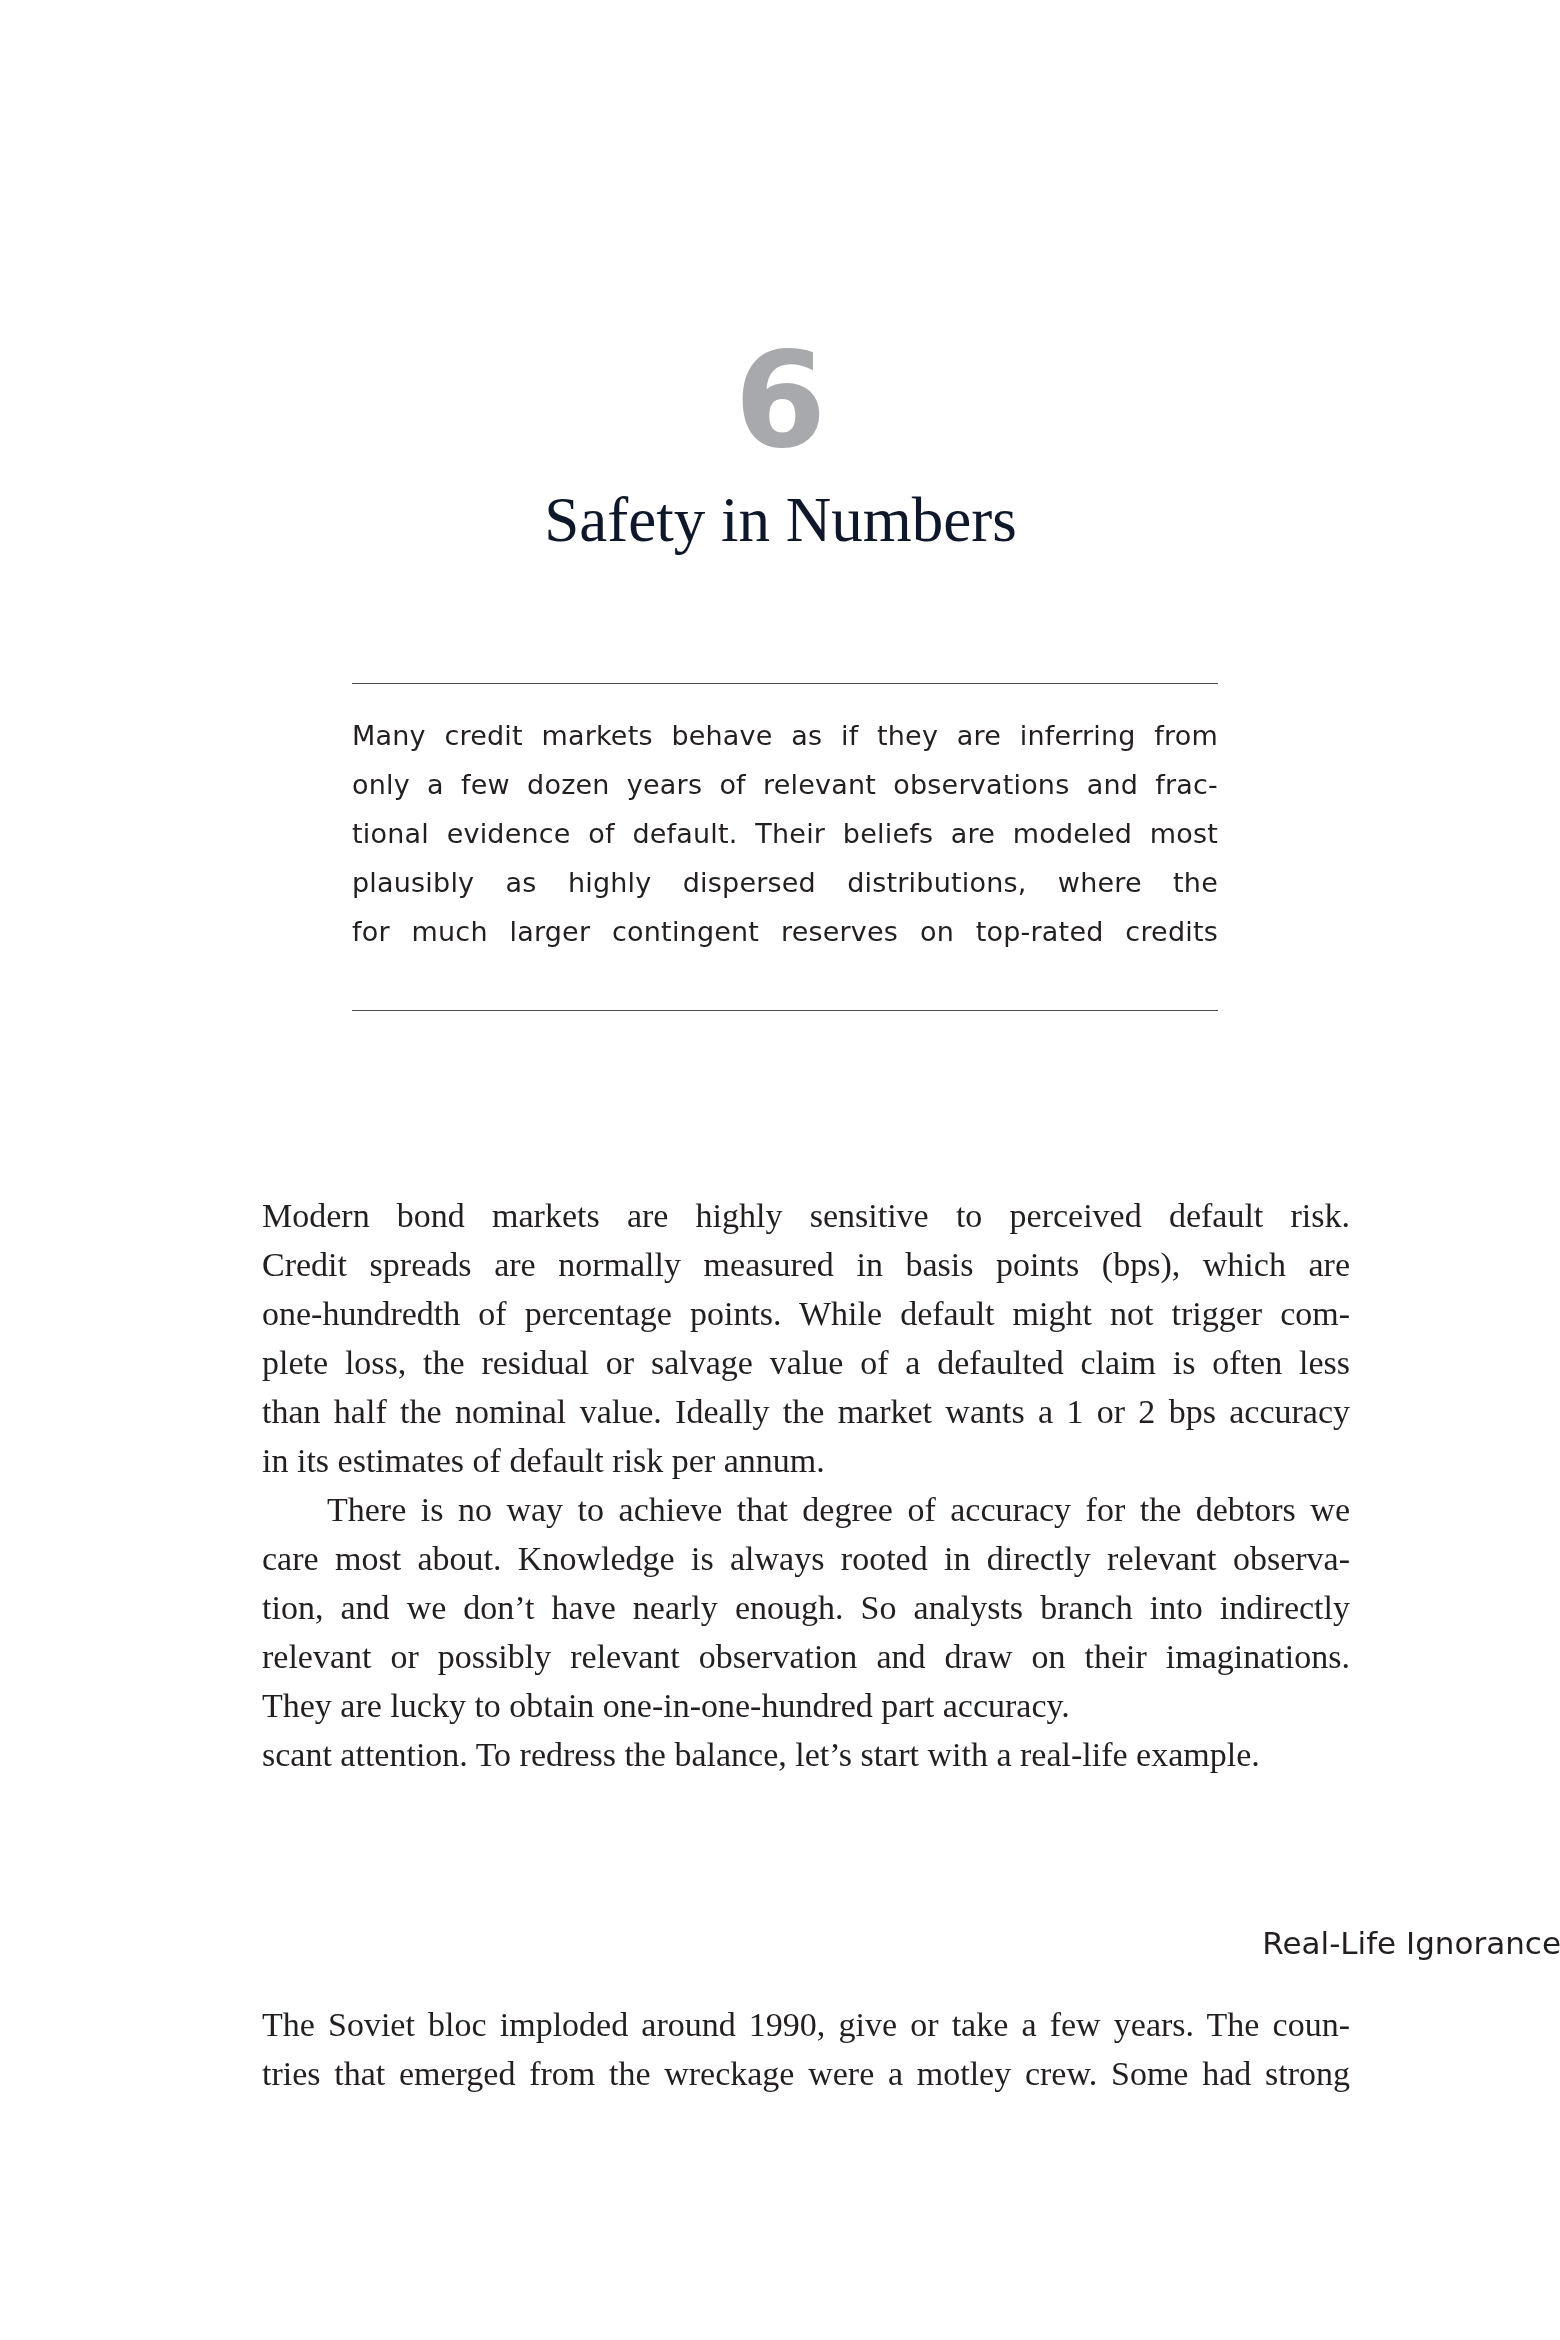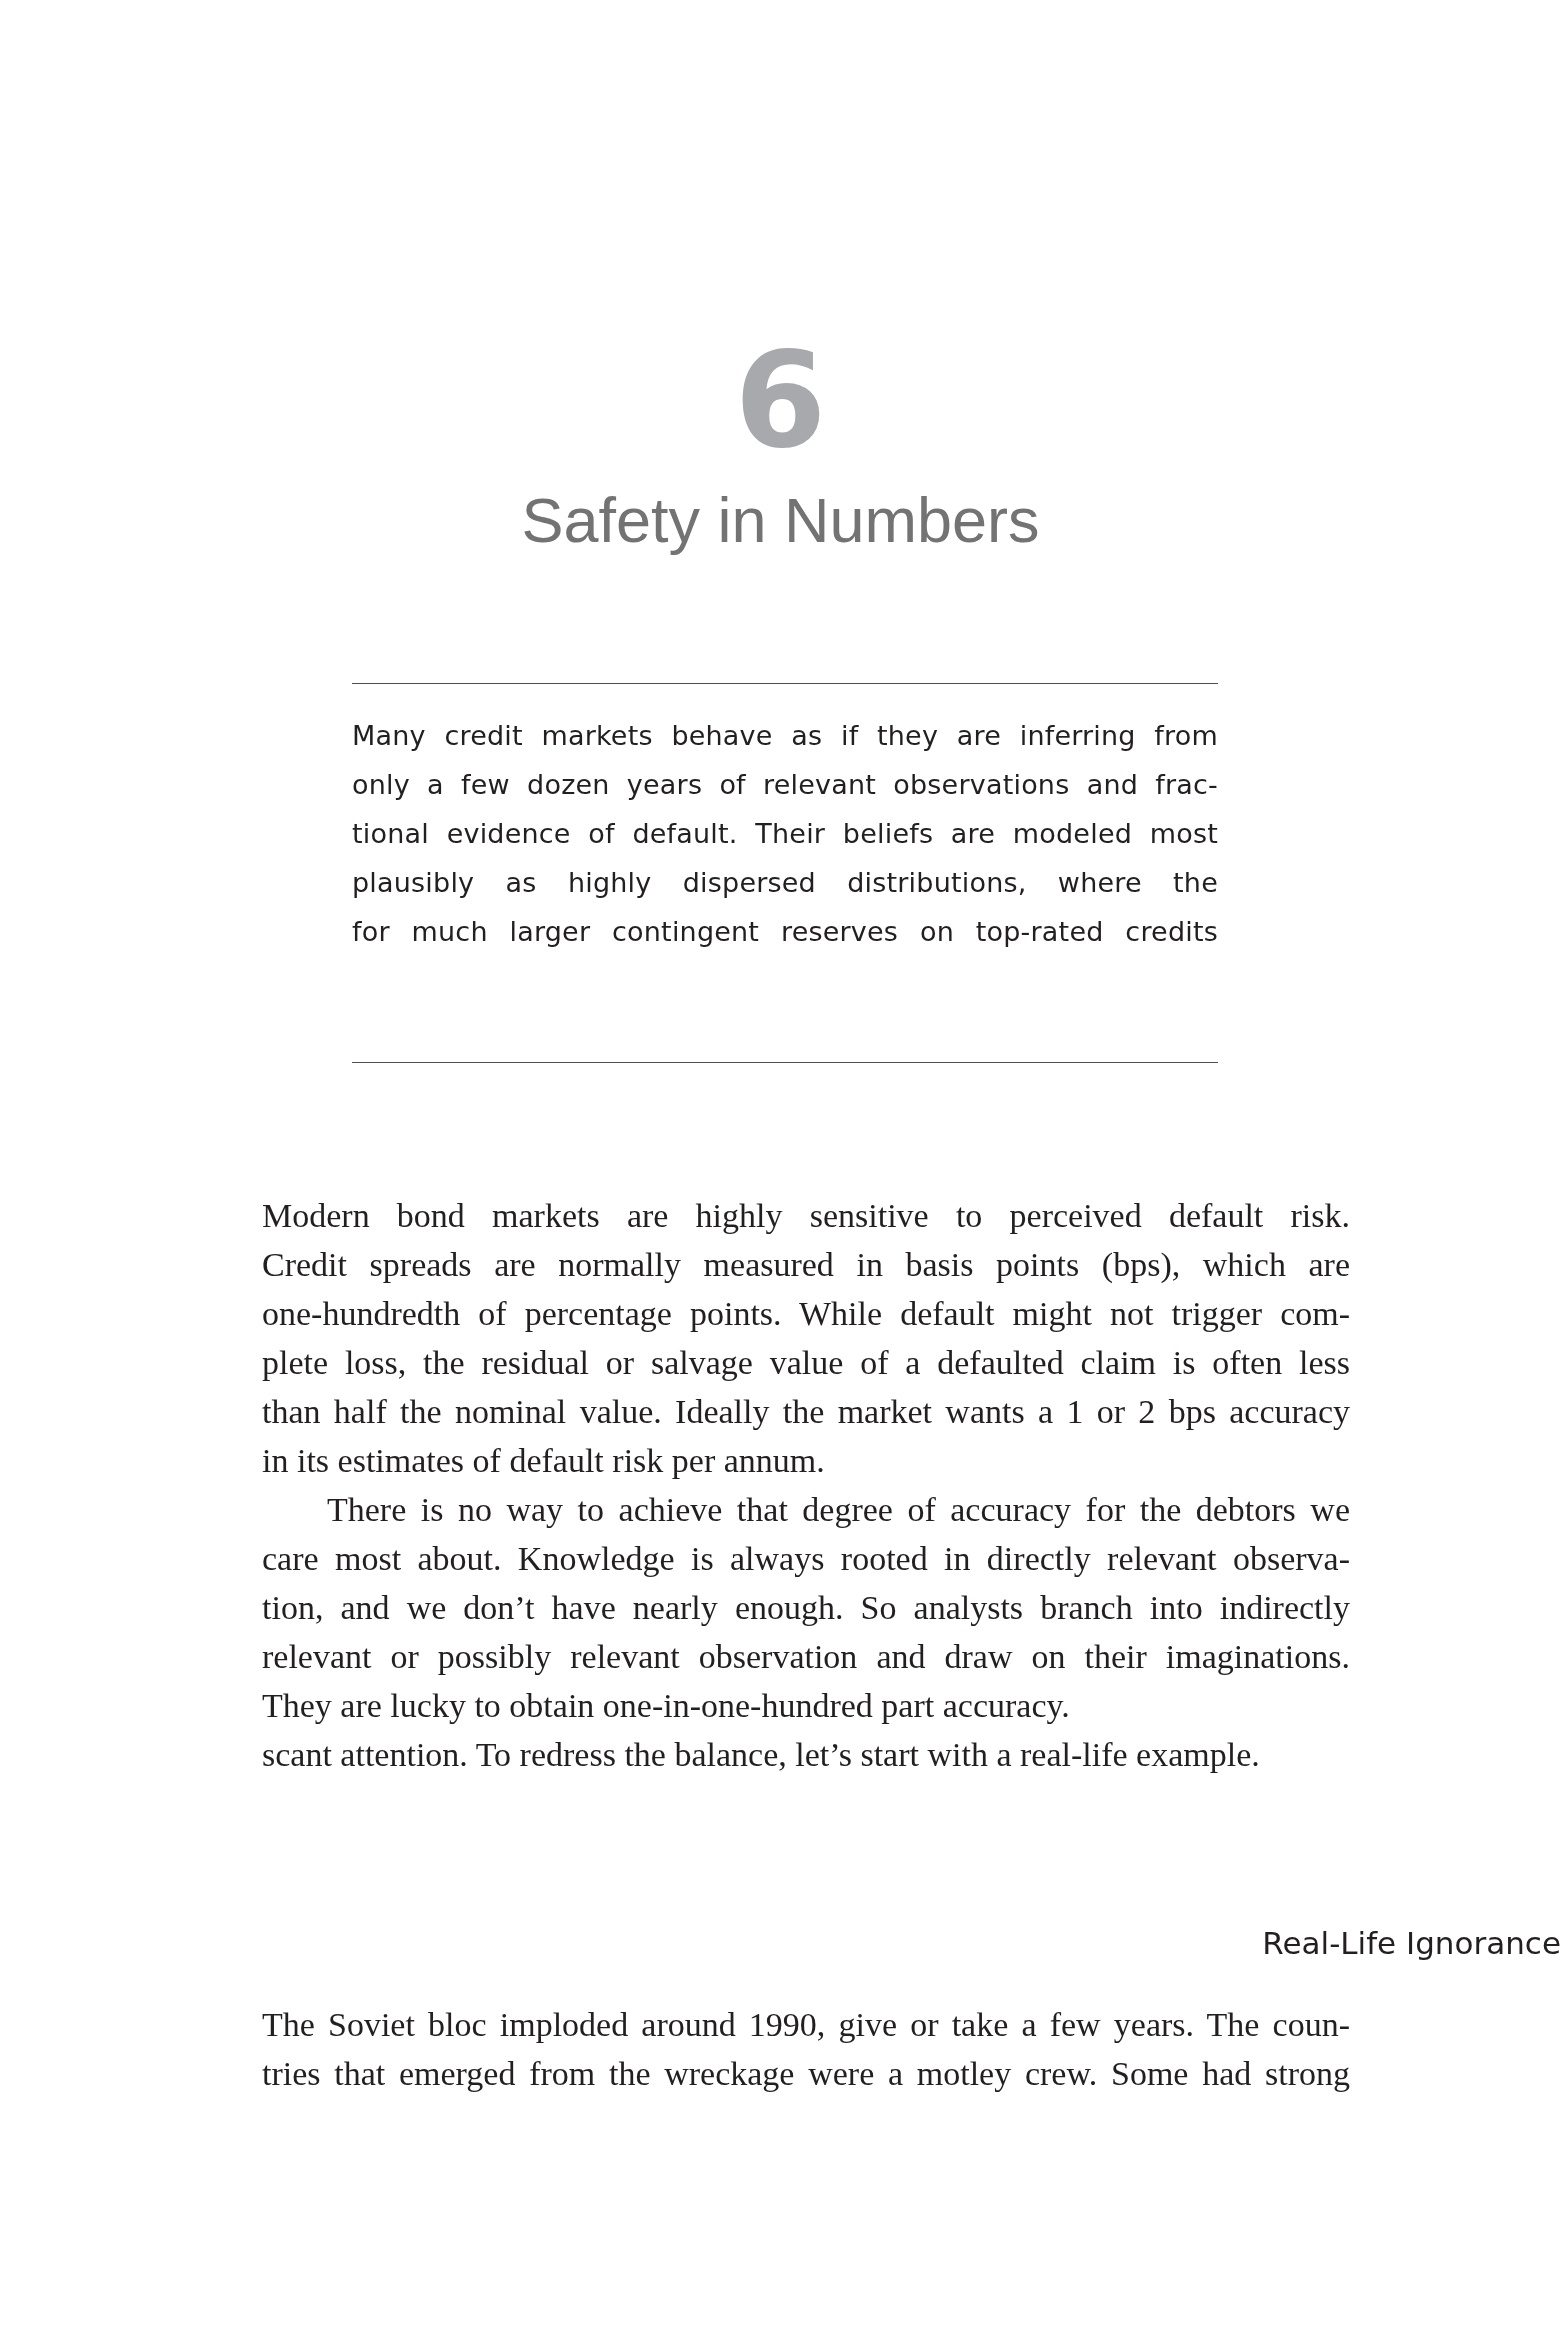--- a/index.html
+++ b/index.html
@@ -8,26 +8,26 @@
 
     .chapter-number {
       position: absolute; left: 0; width: 1561px; top: 333px;
       text-align: center;
       font-family: "DejaVu Sans", sans-serif; font-weight: bold;
       font-size: 132px; line-height: 134px; color: #a7a9ac;
     }
     .chapter-title {
       position: absolute; left: 0; width: 1561px; top: 482px;
       text-align: center;
-      font-family: Liberation Sans, sans-serif;
-      font-size: 63px; line-height: 76px; color: #737373;
+      font-family: Liberation Serif, serif;
+      font-size: 63px; line-height: 76px; color: #0f172a;
     }
 
     .abstract {
-      position: absolute; left: 352px; width: 866px; top: 683px; height: 380px;
+      position: absolute; left: 352px; width: 866px; top: 683px; height: 328px;
       border-top: 1.9px solid #4d4d4f; border-bottom: 1.9px solid #4d4d4f;
       box-sizing: border-box;
     }
     .abstract-text {
       position: absolute; left: 0; right: 0; top: 27px;
       font-family: "DejaVu Sans", sans-serif; font-size: 27px; line-height: 49px;
       color: #231f20; text-align: justify; letter-spacing: 0.2px;
     }
     .abstract-line { display: block; text-align: justify; text-align-last: justify; height: 49px; white-space: nowrap; overflow: visible; }
     .abstract-line.last { text-align-last: left; }

